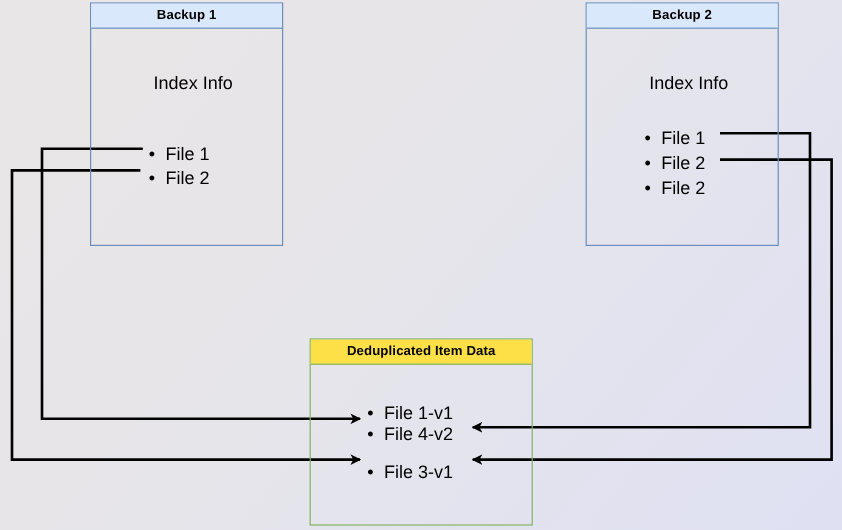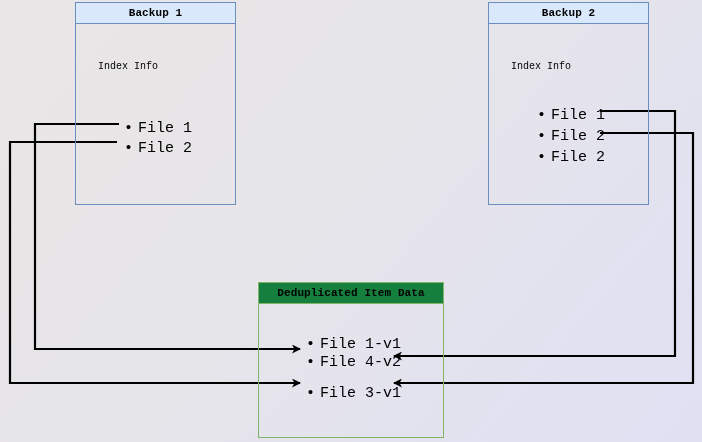--- a/index.html
+++ b/index.html
@@ -11,21 +11,20 @@
     width: 702px;
     height: 442px;
     font-family: "Liberation Sans", sans-serif;
     background: linear-gradient(130deg, #e8e6e6 0%, #e7e5e7 28%, #e6e5ea 48%, #e3e3ef 70%, #dfe0f2 100%);
     overflow: hidden;
   }
   #diagram-root {
     position: relative;
     width: 702px;
     height: 430px;
-    font-family: Liberation Mono, monospace;
   }
   .svg-layer {
     position: absolute;
     left: 0;
     top: 0;
     width: 702px;
     height: 442px;
   }
   .node-box {
     position: absolute;
@@ -55,28 +54,29 @@
     border-color: #6c8ebf;
   }
   .backup-box .node-header {
     background: #dae8fc;
     border-bottom-color: #6c8ebf;
   }
   .dedup-box {
     border-color: #82b366;
   }
   .dedup-box .node-header {
-    background: #15803d;
+    background: #fde047;
     border-bottom-color: #82b366;
   }
   .index-label {
     position: absolute;
-    font-size: 10px;
+    font-size: 15px;
     color: #000000;
     white-space: nowrap;
+    margin-left: 30px;
   }
   .file-list {
     position: absolute;
     margin: 0;
     padding: 0;
     list-style: none;
   }
   .file-list li {
     position: relative;
     font-size: 15px;

